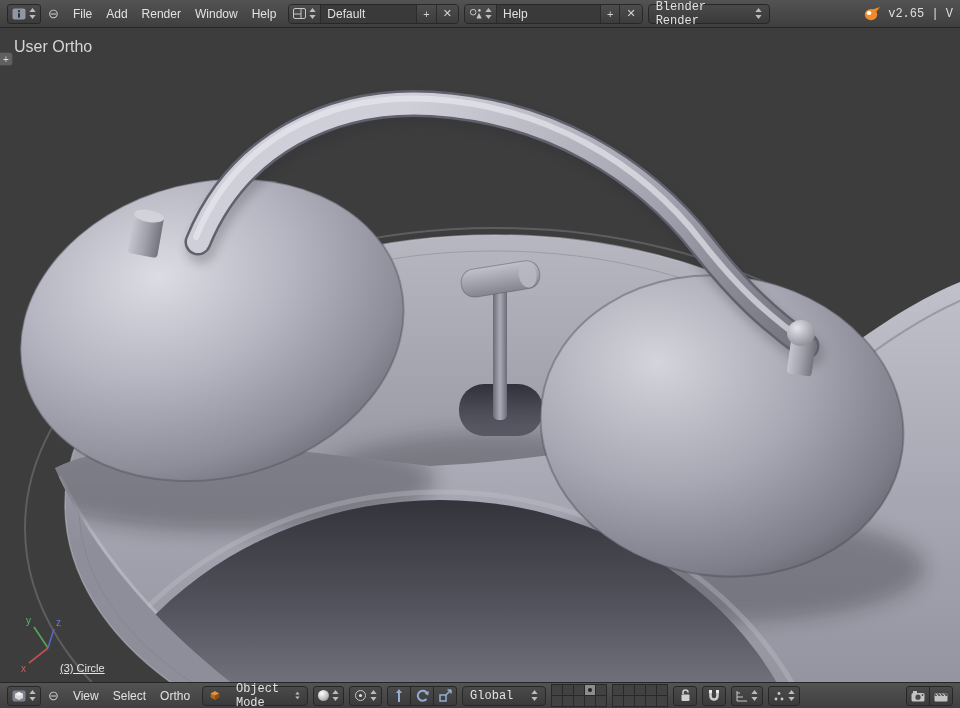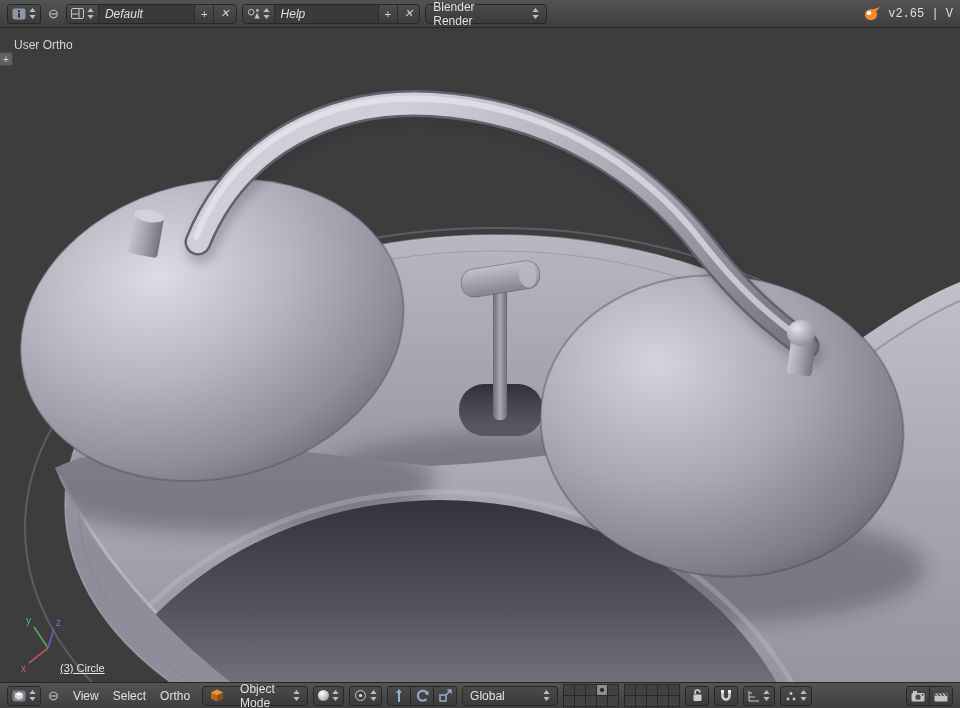--- a/index.html
+++ b/index.html
@@ -8,45 +8,45 @@
   .app{width:960px;height:708px;display:flex;flex-direction:column;background:#3d3d3e;}
 
   
   .bar{display:flex;align-items:center;gap:5px;padding:0 7px;background:linear-gradient(#535353,#3f3f3f);font-size:12px;color:#e2e2e2;flex:none;}
   .top-bar{height:28px;border-bottom:1px solid #252525;}
   .bottom-bar{height:26px;border-top:1px solid #252525;}
   .menu-btn{background:none;border:none;color:#e2e2e2;font-family:inherit;font-size:12px;padding:3px 7px;border-radius:3px;cursor:default;}
   .collapse-btn{background:none;border:none;color:#c6c6c6;font-size:13px;padding:0 2px;cursor:default;line-height:1;}
   .field{display:flex;align-items:center;height:20px;background:#3a3a3a;border:1px solid #272727;border-radius:4px;overflow:hidden;flex:none;}
   .field .seg{display:flex;align-items:center;gap:3px;height:100%;padding:0 6px;}
-  .field .seg+.seg{border-left:1px solid #2b2b2b;font-style:italic;}
+  .field .seg+.seg{border-left:1px solid #2b2b2b;}
   .field .browse{background:linear-gradient(#4d4d4d,#3c3c3c);padding:0 4px;}
   .field .mini{padding:0 6px;background:linear-gradient(#4d4d4d,#3c3c3c);font-size:11px;color:#d3d3d3;}
   .field .value{font-size:12px;color:#e0e0e0;white-space:nowrap;}
-  .select{display:flex;align-items:center;gap:16px;height:20px;padding:0 7px;background:linear-gradient(#4a4a4a,#3a3a3a);border:1px solid #272727;border-radius:4px;flex:none;}
+  .select{display:flex;align-items:center;gap:16px;height:20px;padding:0 7px;background:linear-gradient(#4a4a4a,#3a3a3a);border:1px solid #272727;border-radius:4px;flex:none;font-family:Liberation Mono, monospace;}
   .ibtn{display:flex;align-items:center;justify-content:center;gap:3px;height:20px;min-width:24px;padding:0 4px;background:linear-gradient(#4a4a4a,#3b3b3b);border:1px solid #272727;border-radius:3px;color:#ddd;flex:none;}
   .btn-group{display:flex;flex:none;}
   .btn-group .ibtn{border-radius:0;margin-left:-1px;}
   .btn-group .ibtn:first-child{border-radius:3px 0 0 3px;margin-left:0;}
   .btn-group .ibtn:last-child{border-radius:0 3px 3px 0;}
   .version{color:#dedede;white-space:nowrap;font-family:Liberation Mono, monospace;}
   .spacer{flex:1;}
   .sphere-icon{width:11px;height:11px;border-radius:50%;background:radial-gradient(circle at 35% 30%,#ffffff,#c2c2c2 55%,#6f6f6f);display:block;}
 
   
   .layers{display:flex;gap:5px;flex:none;}
   .lgrid{display:grid;grid-template-columns:repeat(5,11px);border-left:1px solid #292929;border-top:1px solid #292929;}
   .cell{width:11px;height:11px;border-right:1px solid #292929;border-bottom:1px solid #292929;background:#424242;display:flex;align-items:center;justify-content:center;}
   .cell.active{background:#8d8d8d;}
   .dot{width:4px;height:4px;border-radius:50%;background:#20201e;display:block;}
 
   
   .viewport{position:relative;flex:1;overflow:hidden;background:#3d3d3e;}
   .scene{position:absolute;left:0;top:0;width:960px;height:654px;display:block;}
-  .vp-label{position:absolute;left:14px;top:10px;font-size:12px;color:#d6d6d6;}
+  .vp-label{position:absolute;left:14px;top:10px;font-size:16px;color:#d6d6d6;}
   .obj-label{position:absolute;left:60px;bottom:8px;font-size:11px;color:#e4e4e4;text-decoration:underline;}
   .expand{position:absolute;left:0;top:24px;width:13px;height:14px;background:#606060;border:1px solid #474747;border-left:none;border-radius:0 3px 3px 0;color:#dcdcdc;font-size:10px;display:flex;align-items:center;justify-content:center;}
 </style>
 </head>
 <body>
 
 <div class="app">
 
   <header class="bar top-bar">
     <button class="ibtn">
@@ -55,20 +55,27 @@
           <rect x="6" y="2.2" width="2" height="2" fill="#2e3138"></rect>
           <rect x="6" y="5.2" width="2" height="4.4" fill="#2e3138"></rect>
         </svg>
       <svg width="7" height="11" viewBox="0 0 7 11">
           <path d="M3.5 0L6.6 4H.4Z" fill="#bdbdbd"></path>
           <path d="M3.5 11L6.6 7H.4Z" fill="#bdbdbd"></path>
         </svg>
     </button>
     <button class="collapse-btn">⊖</button>
 
+    <nav style="display:flex;flex:none;">
+      <button class="menu-btn">File</button>
+      <button class="menu-btn">Add</button>
+      <button class="menu-btn">Render</button>
+      <button class="menu-btn">Window</button>
+      <button class="menu-btn">Help</button>
+    </nav>
 
     <div class="field">
       <span class="seg browse">
         <svg width="13" height="11" viewBox="0 0 13 11">
             <rect x="0.5" y="0.5" width="12" height="10" rx="1.5" fill="none" stroke="#c6c6c6"></rect>
             <line x1="8" y1="0.5" x2="8" y2="10.5" stroke="#c6c6c6"></line>
             <line x1="0.5" y1="6" x2="8" y2="6" stroke="#c6c6c6"></line>
           </svg>
         <svg width="7" height="11" viewBox="0 0 7 11">
             <path d="M3.5 0L6.6 4H.4Z" fill="#bdbdbd"></path>
@@ -323,21 +330,21 @@
           </svg>
       </button>
       <button class="ibtn">
         <svg width="13" height="13" viewBox="0 0 13 13">
             <rect x="1" y="6" width="6" height="6" fill="none" stroke="#93aed2" stroke-width="1.5"></rect>
             <path d="M7 6 L12 1 M12 1 H8.5 M12 1 V4.5" stroke="#93aed2" stroke-width="1.5" fill="none"></path>
           </svg>
       </button>
     </div>
 
-    <div class="select" style="width:96px">
+    <div class="select" style="width:84px">
       <span class="value" style="flex:1">Global</span>
       <svg width="7" height="11" viewBox="0 0 7 11">
           <path d="M3.5 0L6.6 4H.4Z" fill="#bdbdbd"></path>
           <path d="M3.5 11L6.6 7H.4Z" fill="#bdbdbd"></path>
         </svg>
     </div>
 
     <div class="layers">
       <div class="lgrid">
         <span class="cell"></span>

